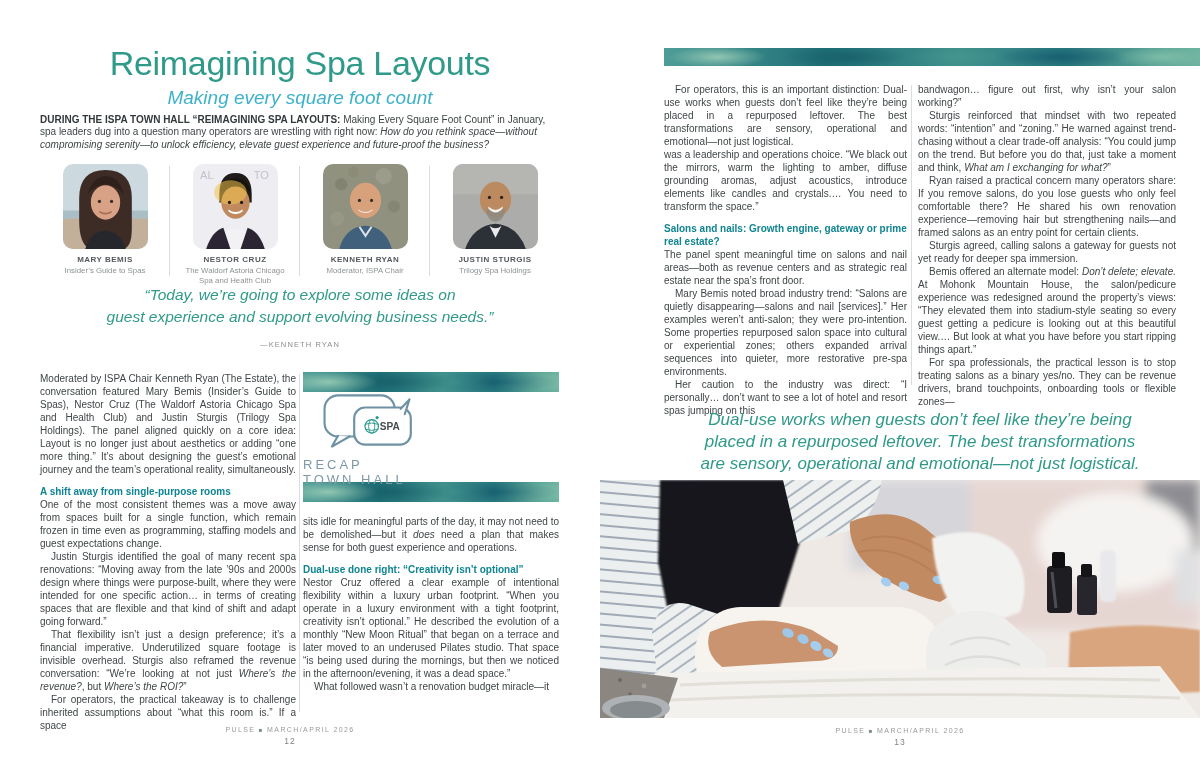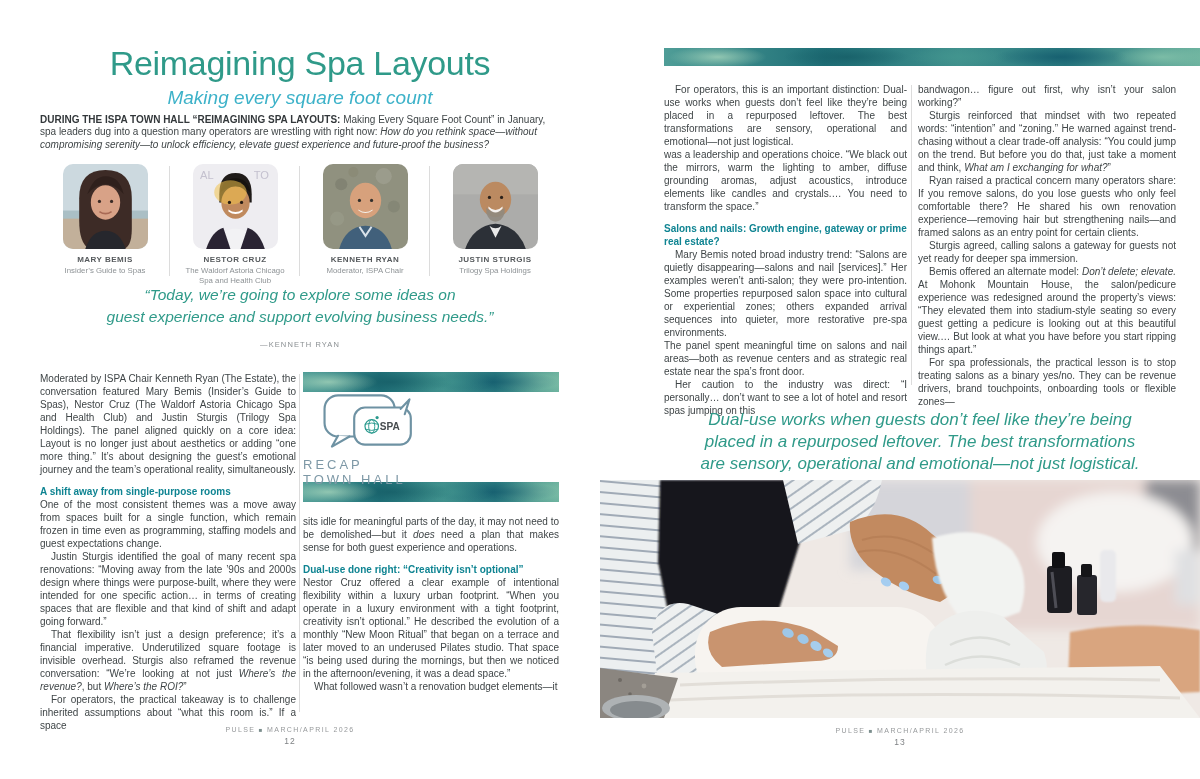--- a/index.html
+++ b/index.html
@@ -188,42 +188,42 @@
       </svg>
       <div class="recap-line">RECAP</div>
       <div class="recap-line">TOWN HALL</div>
     </div>
     <div class="recap-strip teal-strip"></div>
   </div>
   <div>
       <div class="blk-p"><span class="s-n">sits idle for meaningful parts of the day, it may not need to be demolished—but it </span><span class="s-i">does</span><span class="s-n"> need a plan that makes sense for both guest experience and operations.</span></div>
       <div class="blk-h"><span class="s-n">Dual-use done right: “Creativity isn’t optional”</span></div>
       <div class="blk-p"><span class="s-n">Nestor Cruz offered a clear example of intentional flexibility within a luxury urban footprint. “When you operate in a luxury environment with a tight footprint, creativity isn’t optional.” He described the evolution of a monthly “New Moon Ritual” that began on a terrace and later moved to an underused Pilates studio. That space “is being used during the mornings, but then we noticed in the afternoon/evening, it was a dead space.”</span></div>
-      <div class="blk-p ind"><span class="s-n">What followed wasn’t a renovation budget elements—it</span></div>
+      <div class="blk-p ind"><span class="s-n">What followed wasn’t a renovation budget miracle—it</span></div>
     </div>
 </div>
 
 <div class="abs footer footerL">
   <div class="footer-line">
     <span>PULSE</span>
     <span class="footer-sep">■</span>
     <span>MARCH/APRIL 2026</span>
   </div>
   <div class="footer-page">12</div>
 </div>
 
 <div class="abs bannerR teal-strip"></div>
 <div class="abs vdiv vdiv-right"></div>
 
 <div class="abs colR1 bodycol">
     <div class="blk-p ind"><span class="s-n">For operators, this is an important distinction: Dual-use works when guests don’t feel like they’re being placed in a repurposed leftover. The best transformations are sensory, operational and emotional—not just logistical.</span></div>
     <div class="blk-p"><span class="s-n">was a leadership and operations choice. “We black out the mirrors, warm the lighting to amber, diffuse grounding aromas, adjust acoustics, introduce elements like candles and crystals.… You need to transform the space.”</span></div>
     <div class="blk-h"><span class="s-n">Salons and nails: Growth engine, gateway or prime real estate?</span></div>
+    <div class="blk-p"><span class="s-n">The panel spent meaningful time on salons and nail areas—both as revenue centers and as strategic real estate near the spa’s front door.</span></div>
     <div class="blk-p ind"><span class="s-n">Mary Bemis noted broad industry trend: “Salons are quietly disappearing—salons and nail [services].” Her examples weren’t anti-salon; they were pro-intention. Some properties repurposed salon space into cultural or experiential zones; others expanded arrival sequences into quieter, more restorative pre-spa environments.</span></div>
-    <div class="blk-p"><span class="s-n">The panel spent meaningful time on salons and nail areas—both as revenue centers and as strategic real estate near the spa’s front door.</span></div>
     <div class="blk-p ind"><span class="s-n">Her caution to the industry was direct: “I personally… don’t want to see a lot of hotel and resort spas jumping on this</span></div>
   </div>
 <div class="abs colR2 bodycol">
     <div class="blk-p"><span class="s-n">bandwagon… figure out first, why isn’t your salon working?”</span></div>
     <div class="blk-p ind"><span class="s-n">Sturgis reinforced that mindset with two repeated words: “intention” and “zoning.” He warned against trend-chasing without a clear trade-off analysis: “You could jump on the trend. But before you do that, just take a moment and think, </span><span class="s-i">What am I exchanging for what?</span><span class="s-n">”</span></div>
     <div class="blk-p ind"><span class="s-n">Ryan raised a practical concern many operators share: If you remove salons, do you lose guests who only feel comfortable there? He shared his own renovation experience—removing hair but strengthening nails—and framed salons as an entry point for certain clients.</span></div>
     <div class="blk-p ind"><span class="s-n">Sturgis agreed, calling salons a gateway for guests not yet ready for deeper spa immersion.</span></div>
     <div class="blk-p ind"><span class="s-n">Bemis offered an alternate model: </span><span class="s-i">Don’t delete; elevate.</span><span class="s-n"> At Mohonk Mountain House, the salon/pedicure experience was redesigned around the property’s views: “They elevated them into stadium-style seating so every guest getting a pedicure is looking out at this beautiful view.… But look at what you have before you start ripping things apart.”</span></div>
     <div class="blk-p ind"><span class="s-n">For spa professionals, the practical lesson is to stop treating salons as a binary yes/no. They can be revenue drivers, brand touchpoints, onboarding tools or flexible zones—</span></div>
   </div>

